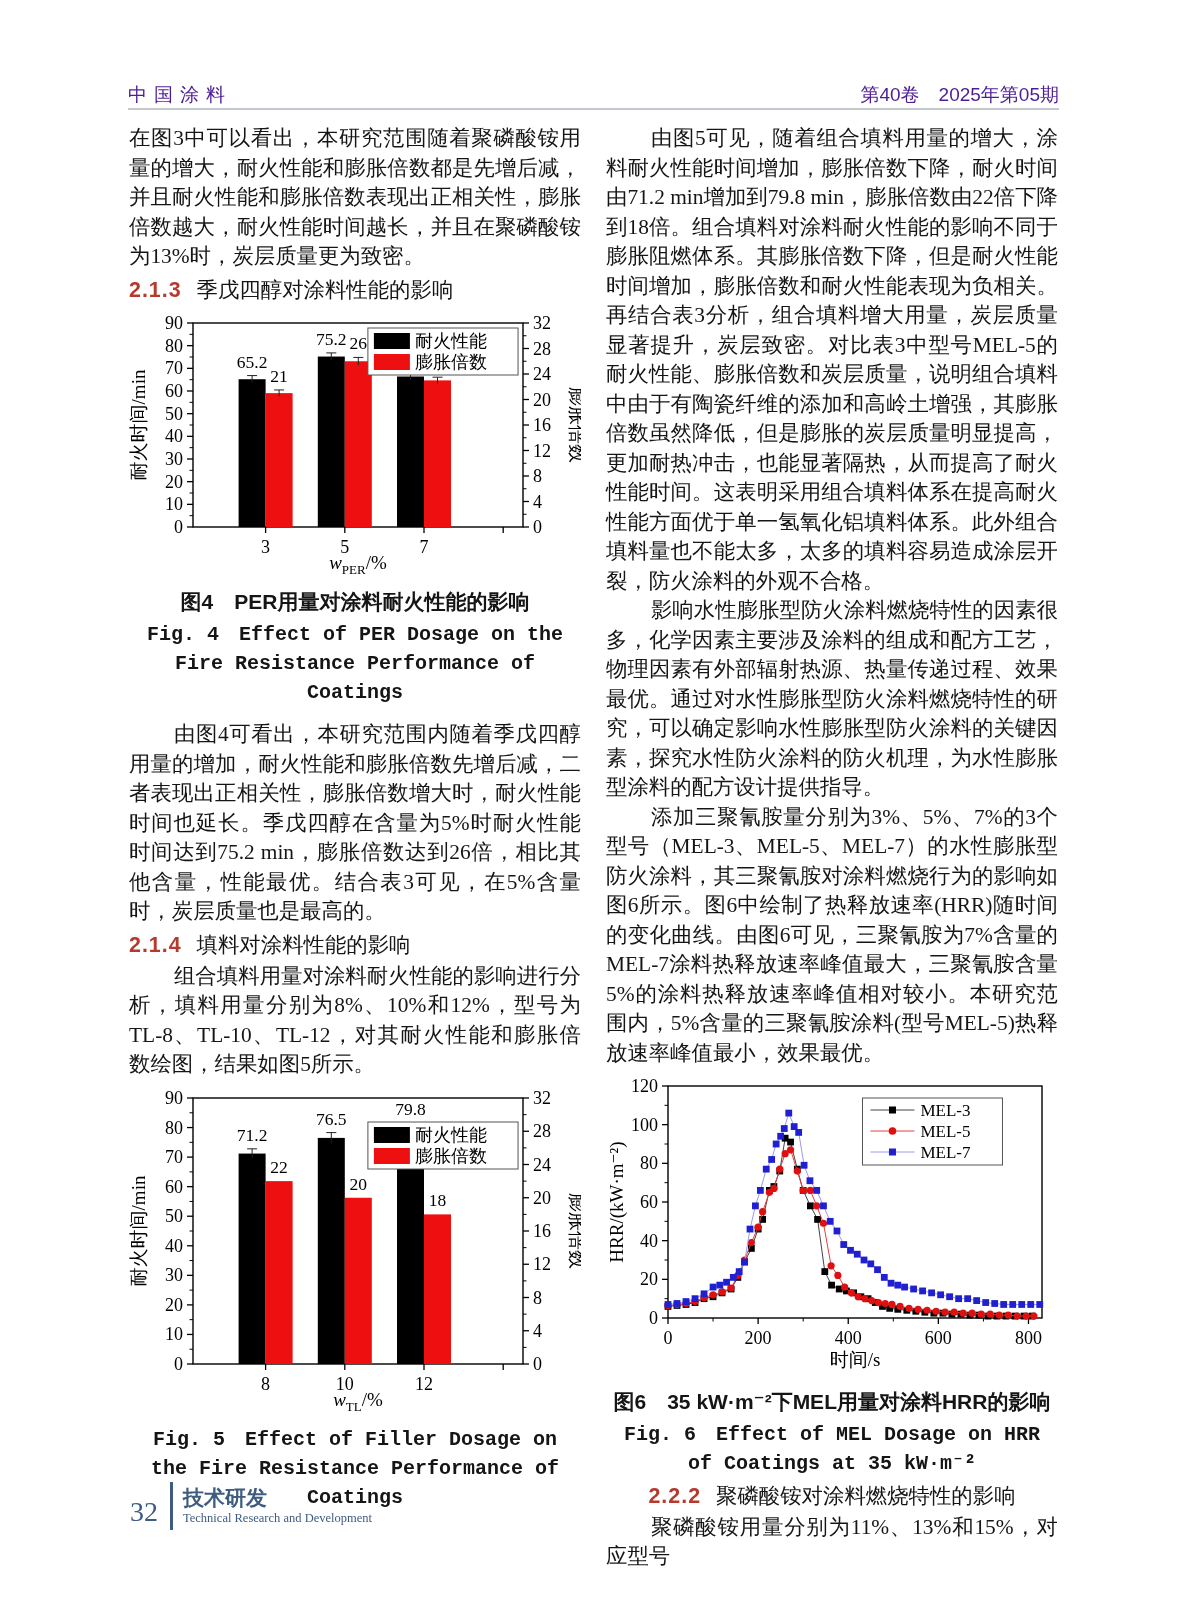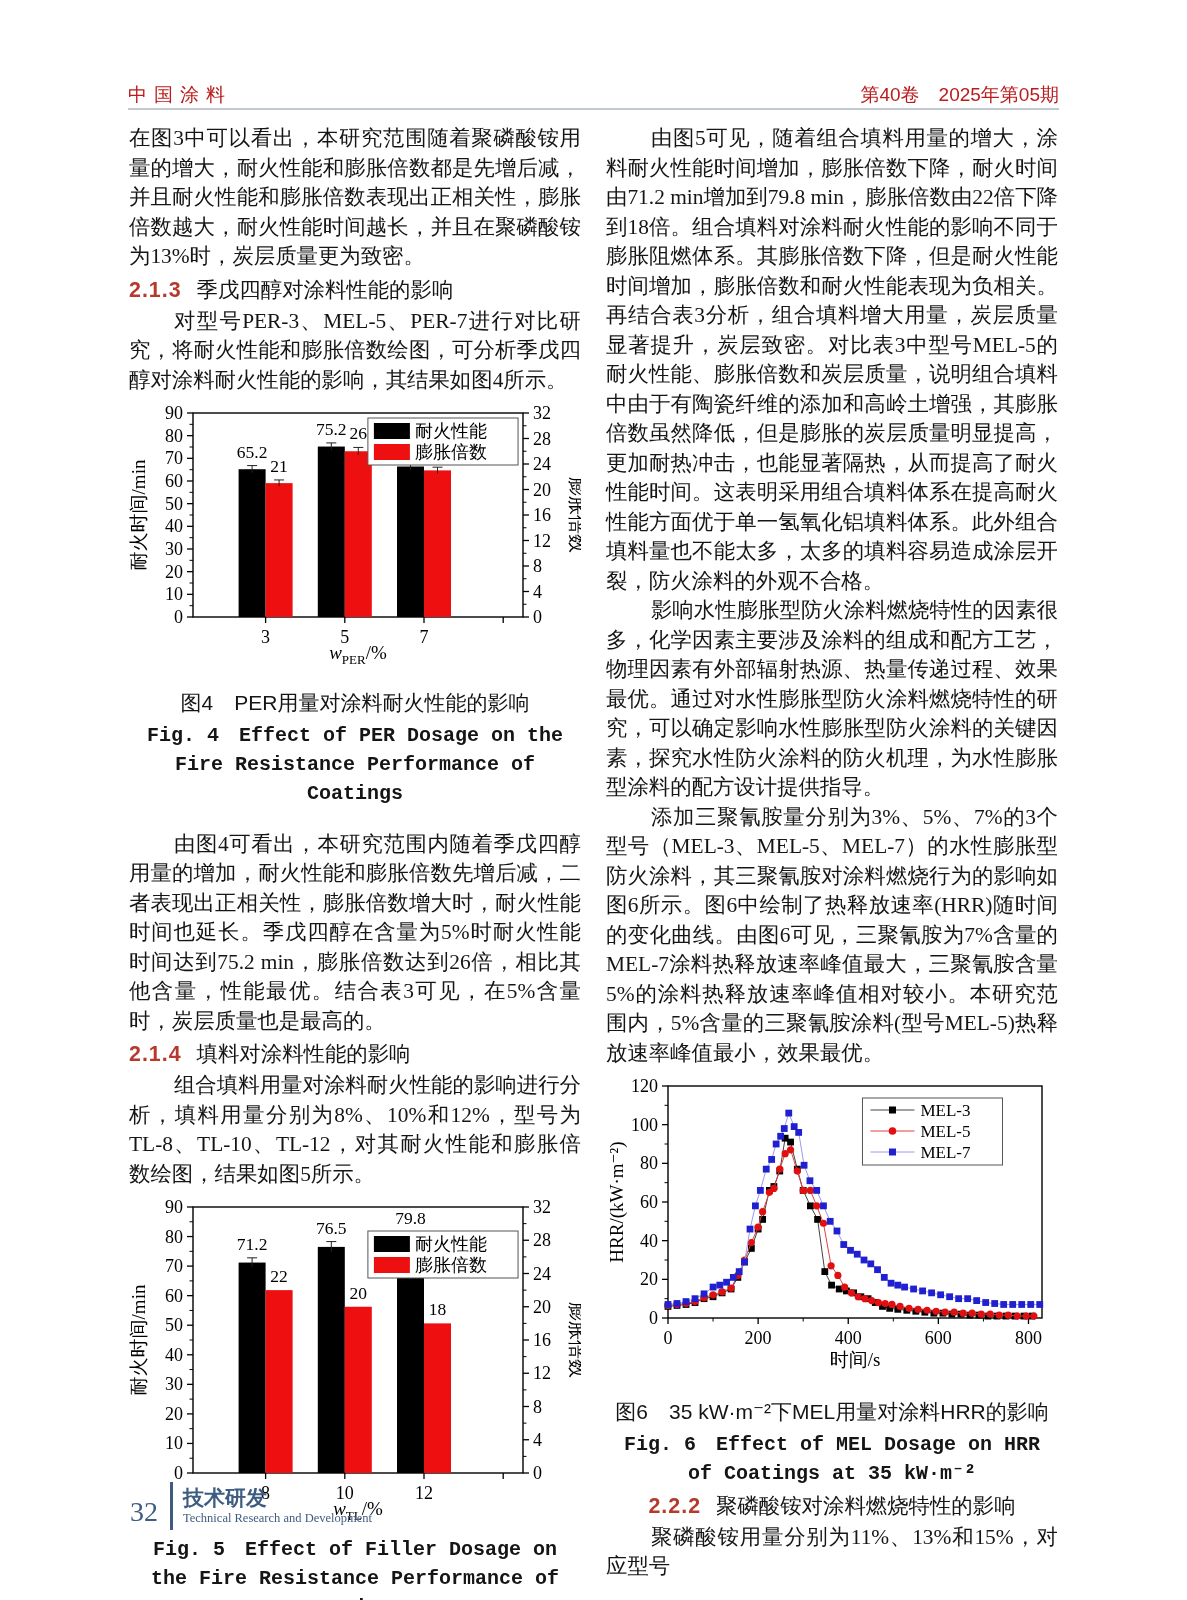--- a/index.html
+++ b/index.html
@@ -1,39 +1,39 @@
 <!DOCTYPE html>
 <html><head>
 <meta charset="utf-8">
 <style>
   html,body{margin:0;padding:0;background:#ffffff;}
   .page{position:relative;width:1187px;height:1600px;background:#ffffff;overflow:hidden;
         font-family:"Liberation Serif","DejaVu Serif",serif;color:#151515;}
   
   .hdr{position:absolute;left:128px;top:76px;width:931px;height:32px;
-       border-bottom:2px solid #c3c8ce;color:#b91c1c;font-size:19px;
+       border-bottom:2px solid #c3c8ce;color:#4c1d95;font-size:19px;
        display:flex;justify-content:space-between;align-items:flex-end;
        font-family:"Liberation Sans","DejaVu Sans",sans-serif;gap:36px;}
   .hdr .jname{letter-spacing:7px;}
   
   .col{position:absolute;top:124px;width:452px;font-size:21.4px;line-height:29.5px;
        text-align:justify;}
   .col-left{left:129px;}
   .col-right{left:606px;}
   p{margin:0;}
   .indent{text-indent:2.1em;}
   h3{margin:3px 0 2px;font-size:21.4px;font-weight:400;line-height:30px;text-align:left;}
   h3 .num{color:#b5392c;font-family:"Liberation Sans","DejaVu Sans",sans-serif;
           font-weight:700;margin-right:15px;letter-spacing:1px;}
   h3.major{font-family:"Liberation Sans","DejaVu Sans",sans-serif;font-weight:700;color:#a8372a;}
   h3.major .num{margin-right:12px;}
   figure{margin:0;text-align:center;}
   .chart{margin:8px auto 0;}
-  .cap-zh{font-family:"Liberation Sans","DejaVu Sans",sans-serif;font-weight:400;
-          font-size:21px;line-height:30px;margin-top:12px;text-align:center;}
+  .cap-zh{font-family:"Liberation Sans","DejaVu Sans",sans-serif;font-weight:700;
+          font-size:21px;line-height:30px;margin-top:2px;text-align:center;}
   .cap-en{font-weight:700;font-size:20px;line-height:29px;margin-top:3px;text-align:center;
           padding:0 14px;font-family:Liberation Mono, monospace;}
   
   .ftr{position:absolute;left:130px;top:1482px;display:flex;align-items:center;color:#3e5c80;}
   .ftr .pg{font-size:28px;align-self:flex-end;margin-bottom:2px;}
   .ftr .bar{width:3px;height:48px;background:#3e5c80;margin:0 10px 0 12px;}
   .ftr .sec-zh{font-family:Liberation Serif, serif;font-weight:700;
                font-size:21px;line-height:24px;}
   .ftr .sec-en{font-size:12.5px;line-height:17px;}
   svg text{font-family:"Liberation Serif","DejaVu Serif",serif;}
@@ -46,21 +46,20 @@
   <div class="hdr">
     <span class="jname">中国涂料</span>
     <span class="issue">第40卷　2025年第05期</span>
   </div>
 
   <div class="col col-left">
     <p>在图3中可以看出，本研究范围随着聚磷酸铵用量的增大，耐火性能和膨胀倍数都是先增后减，并且耐火性能和膨胀倍数表现出正相关性，膨胀倍数越大，耐火性能时间越长，并且在聚磷酸铵为13%时，炭层质量更为致密。</p>
     <h3>
       <span class="num">2.1.3</span><span>季戊四醇对涂料性能的影响</span>
     </h3>
-    <p class="indent">对型号PER-3、MEL-5、PER-7进行对比研究，将耐火性能和膨胀倍数绘图，可分析季戊四醇对涂料耐火性能的影响，其结果如图4所示。</p>
     <figure>
       <div class="chart" id="chart-fig4"><svg width="452" height="264" viewBox="0 0 452 264">
             <rect x="64" y="10" width="330" height="204" fill="none" stroke="#000" stroke-width="1.4"></rect>
             <line x1="64" y1="214" x2="58" y2="214" stroke="#000" stroke-width="1.3"></line>
             <text x="54" y="220" font-size="18" fill="#000" text-anchor="end">0</text>
             <line x1="64" y1="202.66666666666666" x2="60.5" y2="202.66666666666666" stroke="#000" stroke-width="1"></line>
             <line x1="64" y1="191.33333333333331" x2="58" y2="191.33333333333331" stroke="#000" stroke-width="1.3"></line>
             <text x="54" y="197.33333333333331" font-size="18" fill="#000" text-anchor="end">10</text>
             <line x1="64" y1="180" x2="60.5" y2="180" stroke="#000" stroke-width="1"></line>
             <line x1="64" y1="168.66666666666666" x2="58" y2="168.66666666666666" stroke="#000" stroke-width="1.3"></line>
@@ -148,21 +147,21 @@
             <text x="285.9" y="34" font-size="18" fill="#000">耐火性能</text>
             <rect x="244.9" y="41" width="36" height="16" fill="#ee1010"></rect>
             <text x="285.9" y="55" font-size="18" fill="#000">膨胀倍数</text>
             <text x="0" y="0" font-size="19" fill="#000" text-anchor="middle" transform="translate(16,112) rotate(-90)">耐火时间/min</text>
             <text x="0" y="0" font-size="19" fill="#000" text-anchor="middle" transform="translate(442,112) rotate(90)">膨胀倍数</text>
             <text x="229" y="256" text-anchor="middle" font-size="19" fill="#000"><tspan font-style="italic">w</tspan><tspan font-size="13" dy="5">PER</tspan><tspan dy="-5" font-size="19">/%</tspan></text>
           </svg></div>
       <div class="cap-zh">图4　PER用量对涂料耐火性能的影响</div>
       <div class="cap-en">Fig. 4　Effect of PER Dosage on the Fire Resistance Performance of Coatings</div>
     </figure>
-    <p class="indent" style="margin-top:22px;">由图4可看出，本研究范围内随着季戊四醇用量的增加，耐火性能和膨胀倍数先增后减，二者表现出正相关性，膨胀倍数增大时，耐火性能时间也延长。季戊四醇在含量为5%时耐火性能时间达到75.2 min，膨胀倍数达到26倍，相比其他含量，性能最优。结合表3可见，在5%含量时，炭层质量也是最高的。</p>
+    <p class="indent" style="margin-top:13px;">由图4可看出，本研究范围内随着季戊四醇用量的增加，耐火性能和膨胀倍数先增后减，二者表现出正相关性，膨胀倍数增大时，耐火性能时间也延长。季戊四醇在含量为5%时耐火性能时间达到75.2 min，膨胀倍数达到26倍，相比其他含量，性能最优。结合表3可见，在5%含量时，炭层质量也是最高的。</p>
     <h3>
       <span class="num">2.1.4</span><span>填料对涂料性能的影响</span>
     </h3>
     <p class="indent">组合填料用量对涂料耐火性能的影响进行分析，填料用量分别为8%、10%和12%，型号为TL-8、TL-10、TL-12，对其耐火性能和膨胀倍数绘图，结果如图5所示。</p>
     <figure>
       <div class="chart" id="chart-fig5"><svg width="452" height="326" viewBox="0 0 452 326">
             <rect x="64" y="10" width="330" height="266" fill="none" stroke="#000" stroke-width="1.4"></rect>
             <line x1="64" y1="276" x2="58" y2="276" stroke="#000" stroke-width="1.3"></line>
             <text x="54" y="282" font-size="18" fill="#000" text-anchor="end">0</text>
             <line x1="64" y1="261.22222222222223" x2="60.5" y2="261.22222222222223" stroke="#000" stroke-width="1"></line>

